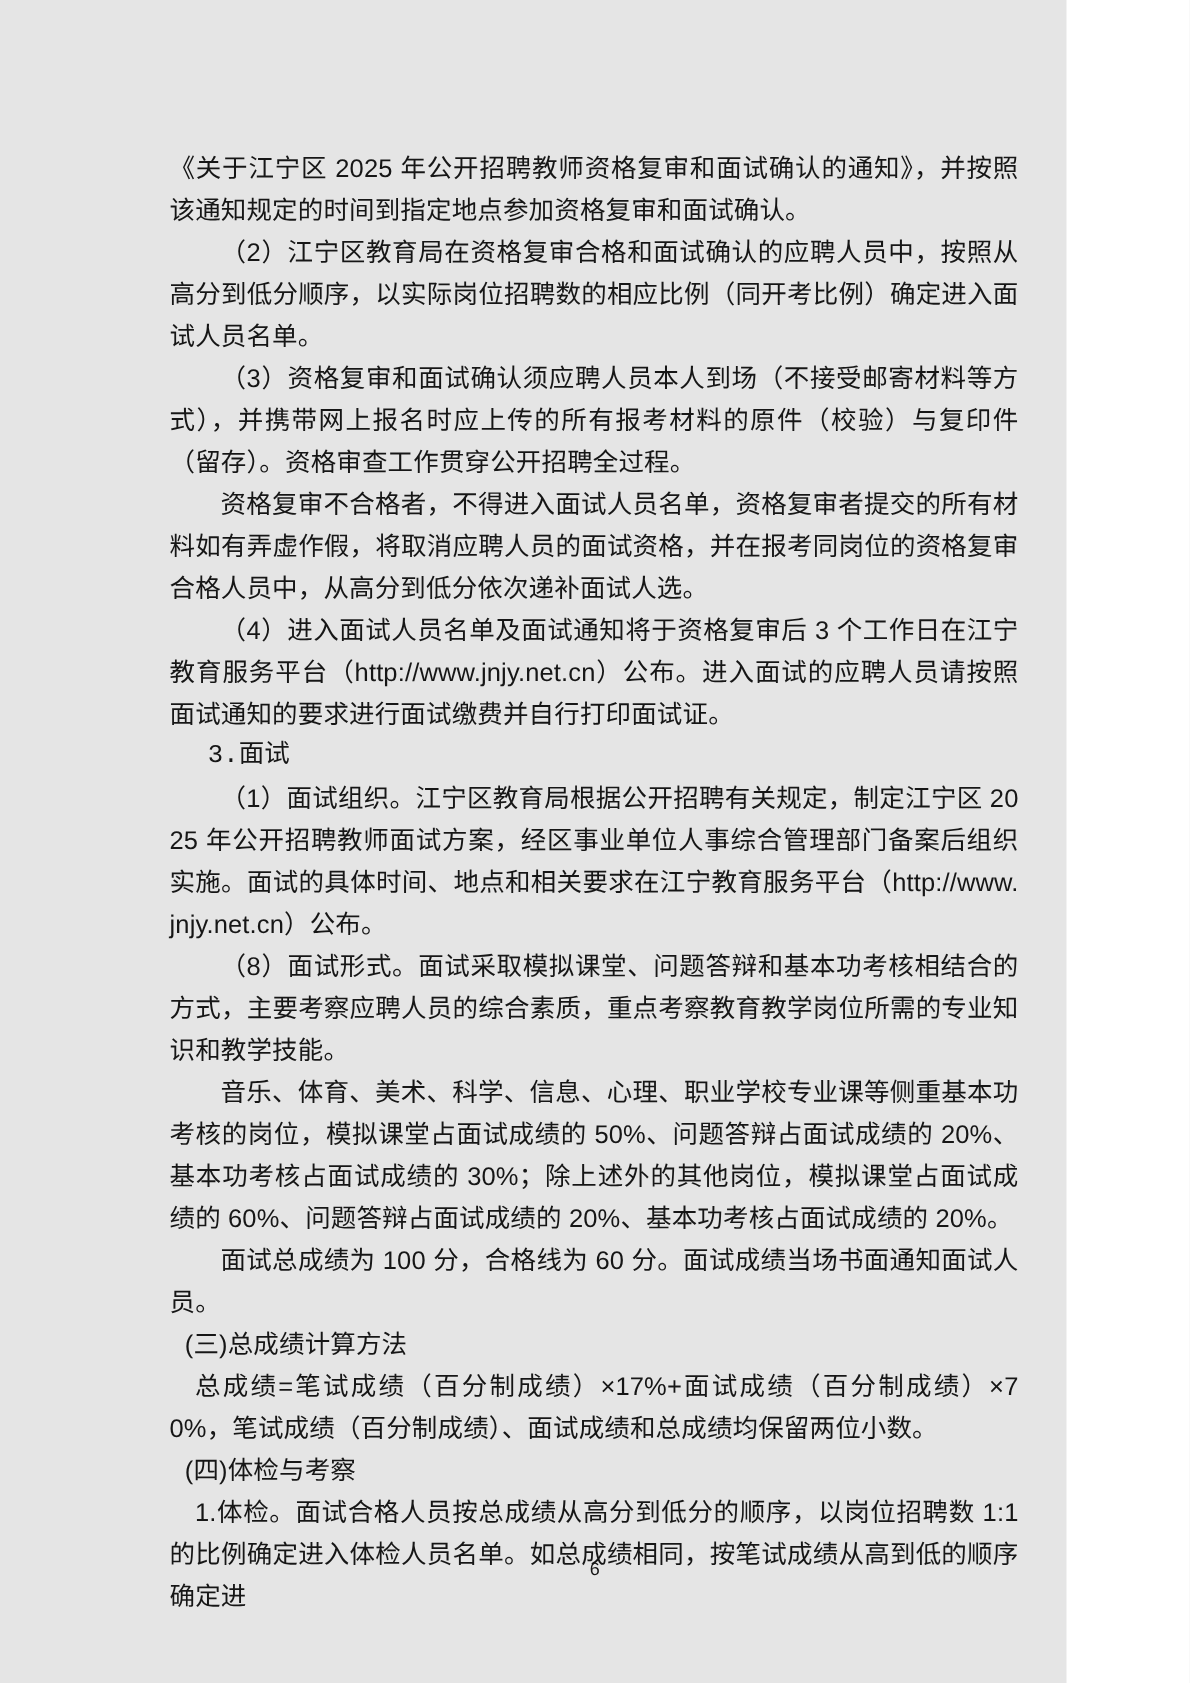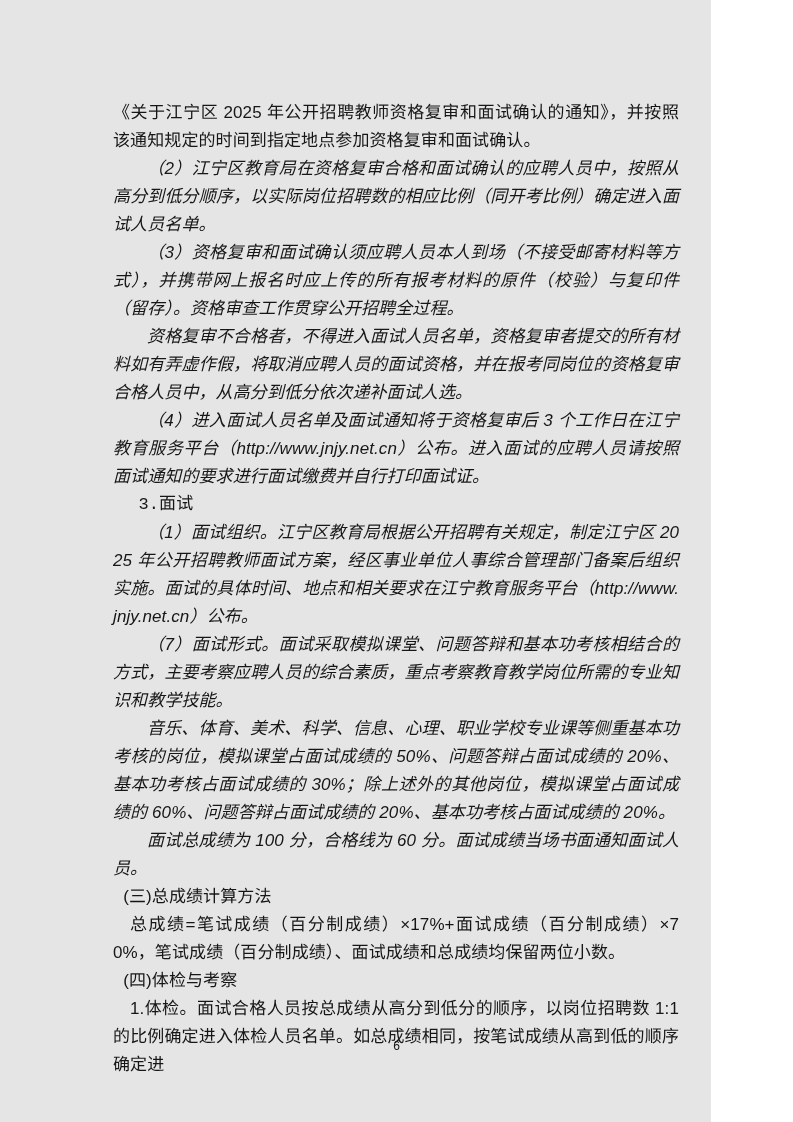--- a/index.html
+++ b/index.html
@@ -33,21 +33,21 @@
     line-height: 28px;
     text-align: justify;
     text-justify: inter-ideograph;
     letter-spacing: 0.1px;
     word-break: break-all;
   }
   .indent-0   { text-indent: 0; }
   .indent-06  { text-indent: 0.6em; }
   .indent-1   { text-indent: 1em; }
   .indent-15  { text-indent: 1.5em; font-family: Liberation Mono, monospace; }
-  .indent-2   { text-indent: 2em; font-style: italic; }
+  .indent-2   { text-indent: 2em; }
   .footer {
     position: absolute;
     left: 0;
     top: 1038px;
     width: 793px;
     text-align: center;
     font-size: 12px;
     line-height: 16px;
     color: #161616;
   }
@@ -57,21 +57,21 @@
 
 <div class="page">
   <div class="content">
     <p class="indent-0">《关于江宁区 2025 年公开招聘教师资格复审和面试确认的通知》，并按照该通知规定的时间到指定地点参加资格复审和面试确认。</p>
     <p class="indent-2">（2）江宁区教育局在资格复审合格和面试确认的应聘人员中，按照从高分到低分顺序，以实际岗位招聘数的相应比例（同开考比例）确定进入面试人员名单。</p>
     <p class="indent-2">（3）资格复审和面试确认须应聘人员本人到场（不接受邮寄材料等方式），并携带网上报名时应上传的所有报考材料的原件（校验）与复印件（留存）。资格审查工作贯穿公开招聘全过程。</p>
     <p class="indent-2">资格复审不合格者，不得进入面试人员名单，资格复审者提交的所有材料如有弄虚作假，将取消应聘人员的面试资格，并在报考同岗位的资格复审合格人员中，从高分到低分依次递补面试人选。</p>
     <p class="indent-2">（4）进入面试人员名单及面试通知将于资格复审后 3 个工作日在江宁教育服务平台（http://www.jnjy.net.cn）公布。进入面试的应聘人员请按照面试通知的要求进行面试缴费并自行打印面试证。</p>
     <p class="indent-15">3.面试</p>
     <p class="indent-2">（1）面试组织。江宁区教育局根据公开招聘有关规定，制定江宁区 2025 年公开招聘教师面试方案，经区事业单位人事综合管理部门备案后组织实施。面试的具体时间、地点和相关要求在江宁教育服务平台（http://www.jnjy.net.cn）公布。</p>
-    <p class="indent-2">（7）面试形式。面试采取模拟课堂、问题答辩和基本功考核相结合的方式，主要考察应聘人员的综合素质，重点考察教育教学岗位所需的专业知识和教学技能。</p>
+    <p class="indent-2">（8）面试形式。面试采取模拟课堂、问题答辩和基本功考核相结合的方式，主要考察应聘人员的综合素质，重点考察教育教学岗位所需的专业知识和教学技能。</p>
     <p class="indent-2">音乐、体育、美术、科学、信息、心理、职业学校专业课等侧重基本功考核的岗位，模拟课堂占面试成绩的 50%、问题答辩占面试成绩的 20%、基本功考核占面试成绩的 30%；除上述外的其他岗位，模拟课堂占面试成绩的 60%、问题答辩占面试成绩的 20%、基本功考核占面试成绩的 20%。</p>
     <p class="indent-2">面试总成绩为 100 分，合格线为 60 分。面试成绩当场书面通知面试人员。</p>
     <p class="indent-06">(三)总成绩计算方法</p>
     <p class="indent-1">总成绩=笔试成绩（百分制成绩）×17%+面试成绩（百分制成绩）×70%，笔试成绩（百分制成绩）、面试成绩和总成绩均保留两位小数。</p>
     <p class="indent-06">(四)体检与考察</p>
     <p class="indent-1">1.体检。面试合格人员按总成绩从高分到低分的顺序，以岗位招聘数 1:1 的比例确定进入体检人员名单。如总成绩相同，按笔试成绩从高到低的顺序确定进</p>
   </div>
   <div class="footer">6</div>
 </div>
 

